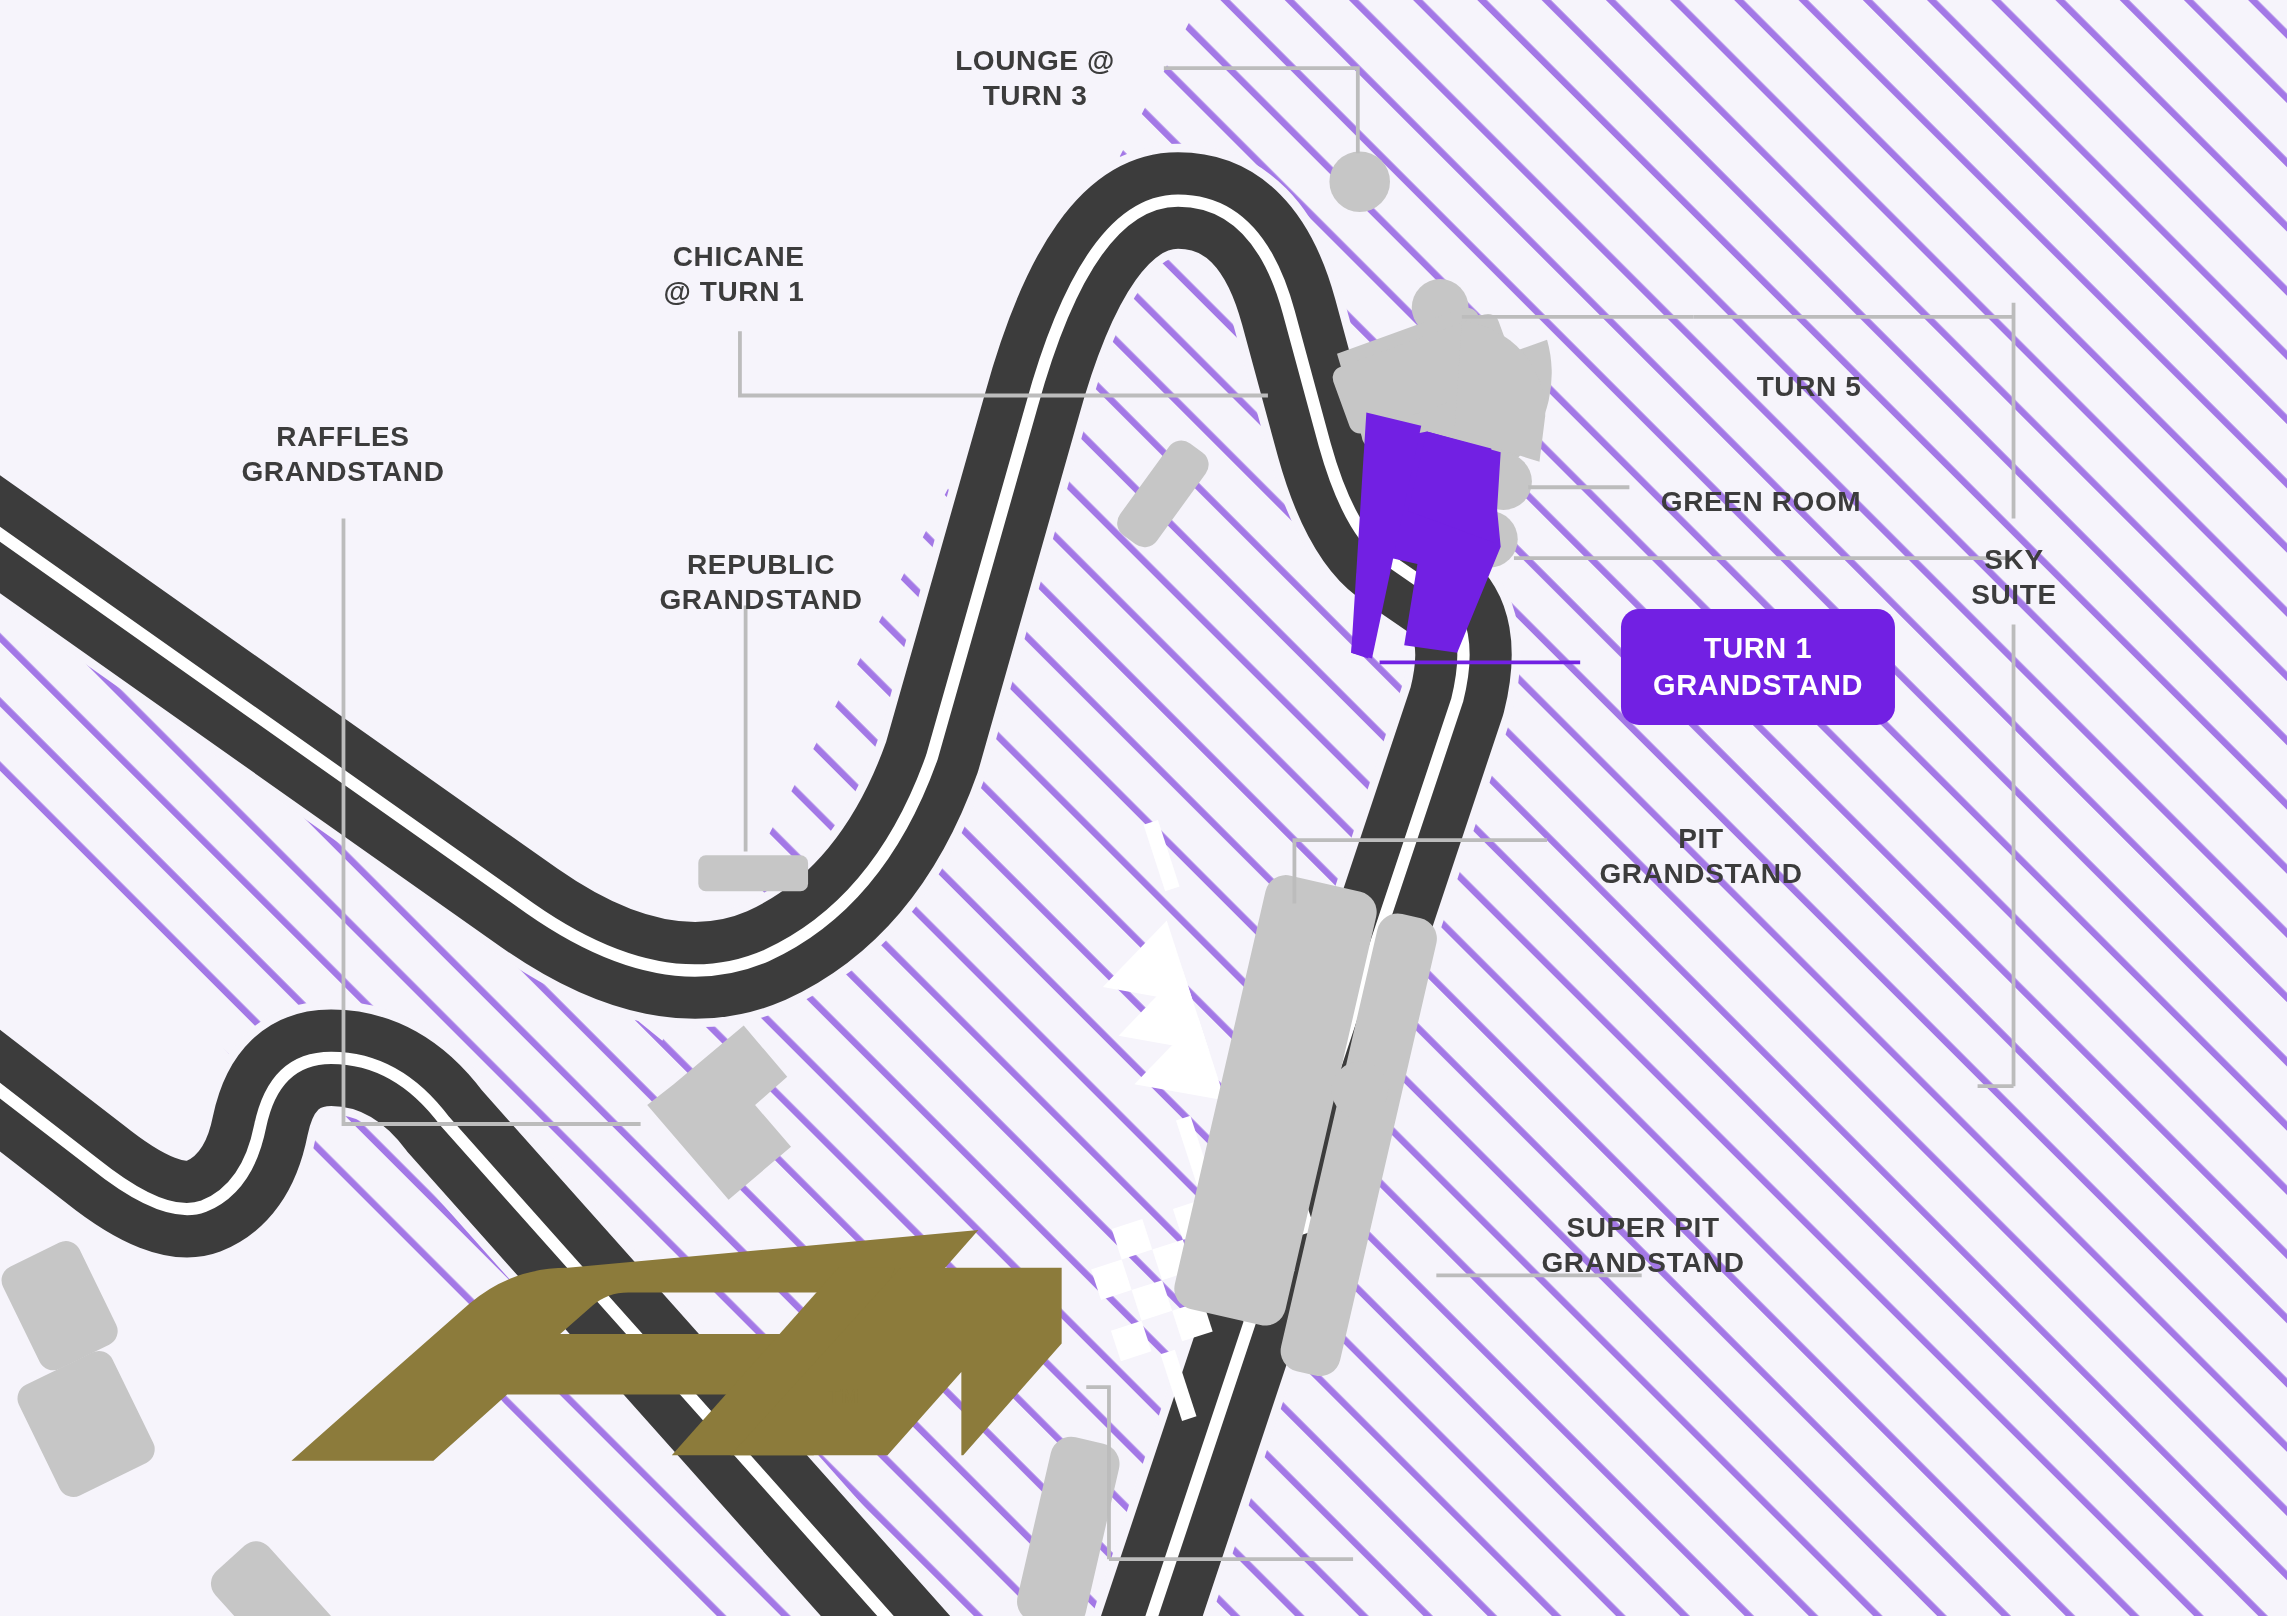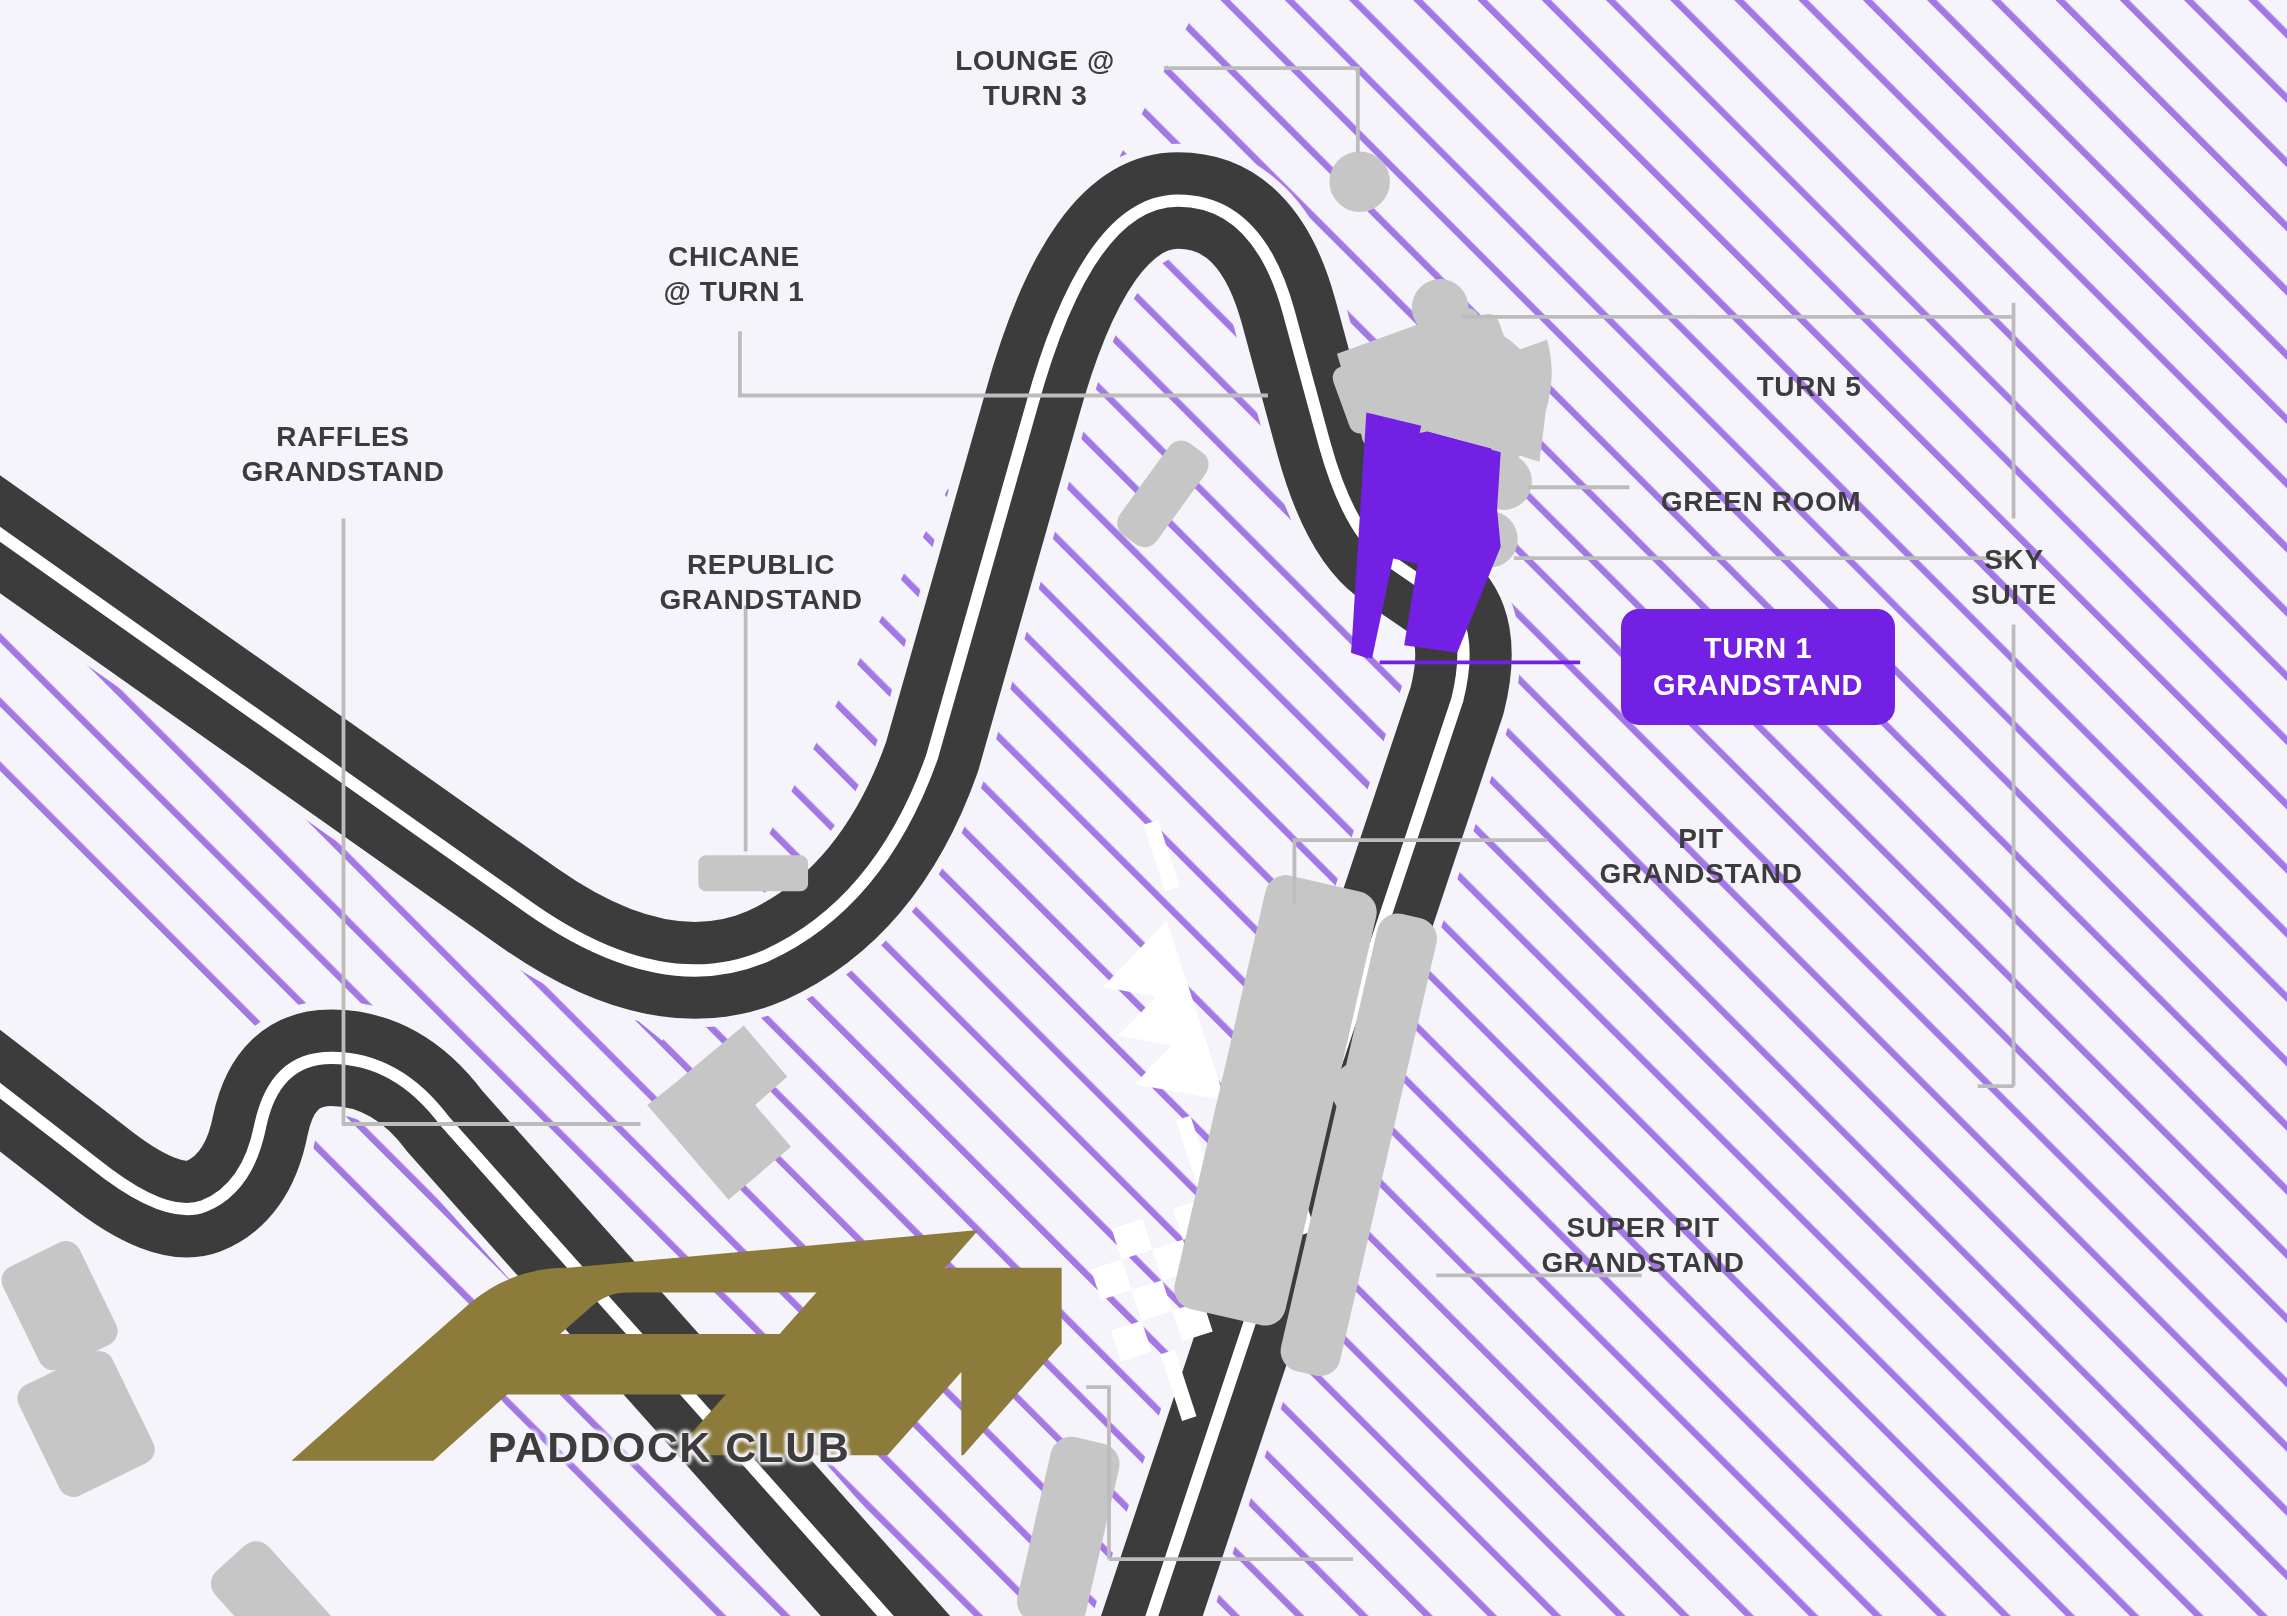--- a/index.html
+++ b/index.html
@@ -257,35 +257,34 @@
     <g fill="#8C7B3B">
       <path d="M600 1340 q-60 0 -104 38 l-100 88 -88 78 h150 l78 -70 h300 l56 -64 h-300
                l34 -30 q16 -14 38 -14 h312 l58 -66 z"></path>
       <path d="M946 1340 h-60 l-176 198 h150 z"></path>
       <path d="M952 1340 l-180 198 h166 l78 -88 v88 h2 l104 -118 v-80 z"></path>
     </g>
   </svg>
 
   <div class="maplabel" style="left:1035px;top:78px;">LOUNGE @
 TURN 3</div>
-  <div class="maplabel" style="left:734px;top:274px;">CHICANE
+  <div class="maplabel" style="left:734px;top:274px;text-align:right;">CHICANE
 @ TURN 1</div>
   <div class="maplabel" style="left:343px;top:454px;">RAFFLES
 GRANDSTAND</div>
   <div class="maplabel" style="left:761px;top:582px;">REPUBLIC
 GRANDSTAND</div>
   <div class="maplabel" style="left:1809px;top:387px;">TURN 5</div>
   <div class="maplabel" style="left:1761px;top:502px;">GREEN ROOM</div>
   <div class="maplabel" style="left:2014px;top:577px;text-align:center;">SKY
 SUITE</div>
   <div class="maplabel" style="left:1701px;top:856px;">PIT
 GRANDSTAND</div>
   <div class="maplabel" style="left:1643px;top:1245px;text-align:center;">SUPER PIT
 GRANDSTAND</div>
 
   <div class="callout" style="left:1758px;top:667px;">TURN 1
 GRANDSTAND</div>
 
   <div class="tm-mark" style="left:828px;top:1384px;">TM</div>
-  <div class="paddock-text" style="left:669px;top:1447px;">PADDOCK CLUB</div>
 
 </div>
 
 
 </body></html>

